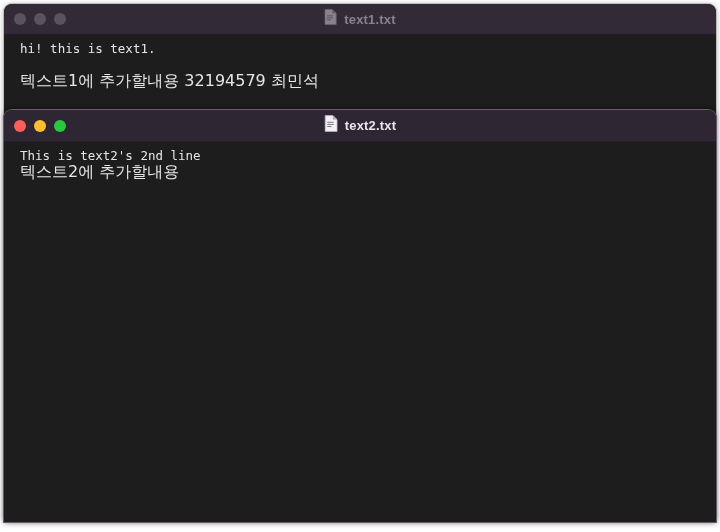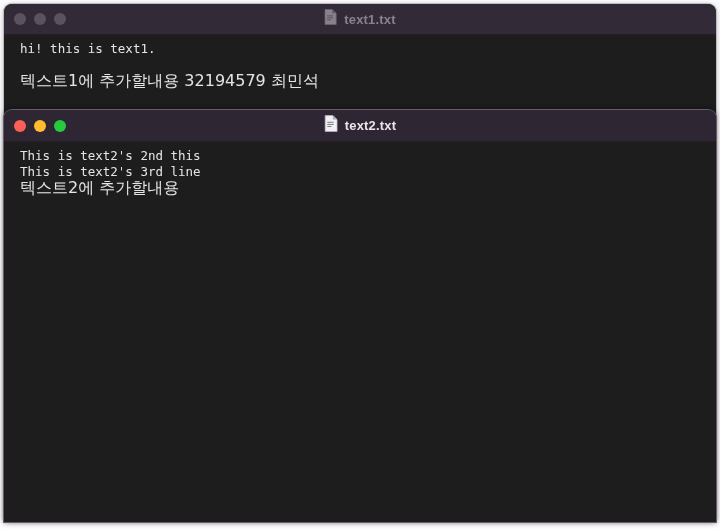--- a/index.html
+++ b/index.html
@@ -189,19 +189,18 @@
               <rect x="3" y="8.4" width="6" height="0.9"></rect>
               <rect x="3" y="10.4" width="4" height="0.9"></rect>
             </g>
           </svg>
         </span>
         <span class="title-text">text2.txt</span>
       </div>
     </div>
 
     <div class="editor">
-      <div class="code-line">This is text2's 2nd this</div>
-      <div class="code-line">This is text2's 3rd line</div>
+      <div class="code-line">This is text2's 2nd line</div>
       <div class="code-line kr">텍스트2에 추가할내용</div>
     </div>
   </div>
 
 </div>
 
 </body></html>

